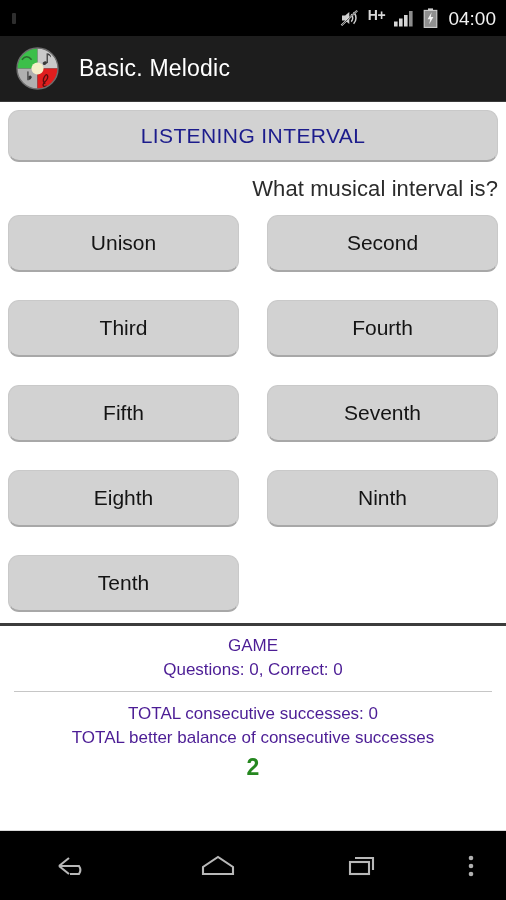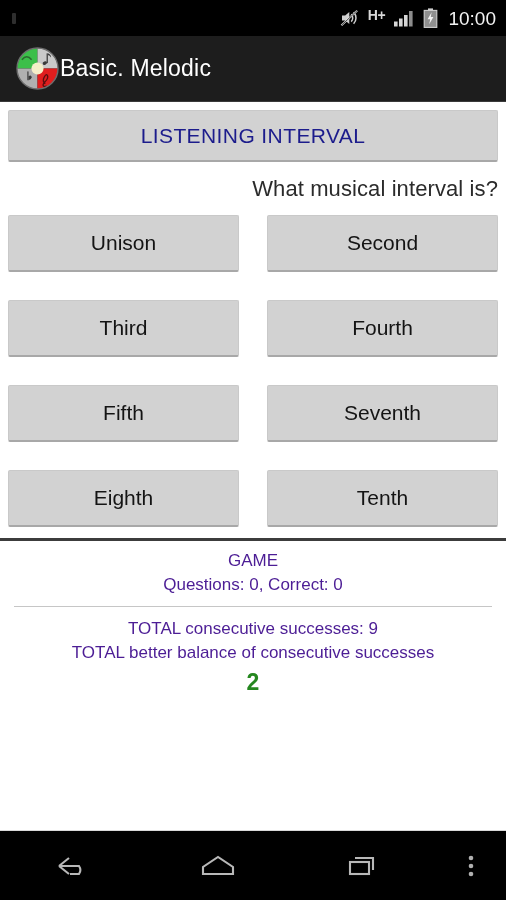--- a/index.html
+++ b/index.html
@@ -81,39 +81,39 @@
   }
   .app-icon {
     width: 43px;
     height: 43px;
     flex: 0 0 auto;
     display: block;
   }
   .app-title {
     color: #ffffff;
     font-size: 23px;
-    margin-left: 1px;
+    margin-left: 20px;
     letter-spacing: 0.2px;
     white-space: nowrap;
   }
 
   
   .content {
     flex: 1 1 auto;
     background: #ffffff;
     padding: 8px 8px 0 8px;
     overflow: hidden;
   }
 
   
   .btn {
     background: #d2d2d2;
     border: 1px solid #c9c9c9;
     border-bottom: 2px solid #a8a8a8;
-    border-radius: 2px;
+    border-radius: 11px;
     text-align: center;
     color: #141414;
     cursor: pointer;
     display: flex;
     align-items: center;
     justify-content: center;
     user-select: none;
   }
 
   .btn-listening {
@@ -224,21 +224,21 @@
         <rect x="11" y="6" width="3.6" height="11.5" fill="#d6d6d6"></rect>
         <rect x="16" y="2" width="3.6" height="15.5" fill="#8c8c8c"></rect>
       </svg>
 
       <svg class="icon-battery" viewBox="0 0 15 20">
         <rect x="5" y="0.4" width="5" height="2" fill="#cfcfcf"></rect>
         <rect x="1.2" y="2.4" width="12.6" height="17" fill="#8f8f8f" stroke="#cfcfcf" stroke-width="1.1"></rect>
         <path d="M8.6 4.2 L4.6 11.2 h2.6 l-1 5 4.2 -7.2 h-2.6 z" fill="#f2f2f2"></path>
       </svg>
 
-      <span class="status-time">10:00</span>
+      <span class="status-time">04:00</span>
     </div>
   </div>
 
   <div class="action-bar">
     <svg class="app-icon" viewBox="0 0 44 44">
       <defs>
         <clipPath id="circClip">
             <circle cx="22" cy="22" r="21"></circle>
           </clipPath>
       </defs>
@@ -274,34 +274,35 @@
     <div class="question-text">What musical interval is?</div>
 
     <div class="btn-grid">
       <div class="btn btn-option">Unison</div>
       <div class="btn btn-option">Second</div>
       <div class="btn btn-option">Third</div>
       <div class="btn btn-option">Fourth</div>
       <div class="btn btn-option">Fifth</div>
       <div class="btn btn-option">Seventh</div>
       <div class="btn btn-option">Eighth</div>
+      <div class="btn btn-option">Ninth</div>
       <div class="btn btn-option">Tenth</div>
     </div>
 
     <div class="rule-thick"></div>
 
     <div class="stats-block">
       <div class="stat-line game-label">GAME</div>
       <div class="stat-line">Questions: 0, Correct: 0</div>
     </div>
 
     <div class="rule-thin"></div>
 
     <div class="stats-block total-block">
-      <div class="stat-line">TOTAL consecutive successes: 9</div>
+      <div class="stat-line">TOTAL consecutive successes: 0</div>
       <div class="stat-line">TOTAL better balance of consecutive successes</div>
       <div class="score-value">2</div>
     </div>
 
   </div>
 
   <div class="nav-bar">
 
     <div class="nav-slot">
       <svg class="nav-icon" width="48" height="30" viewBox="0 0 48 30">

